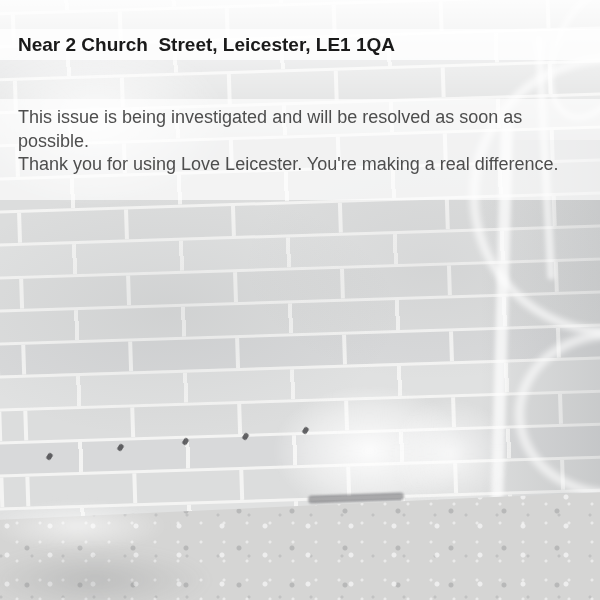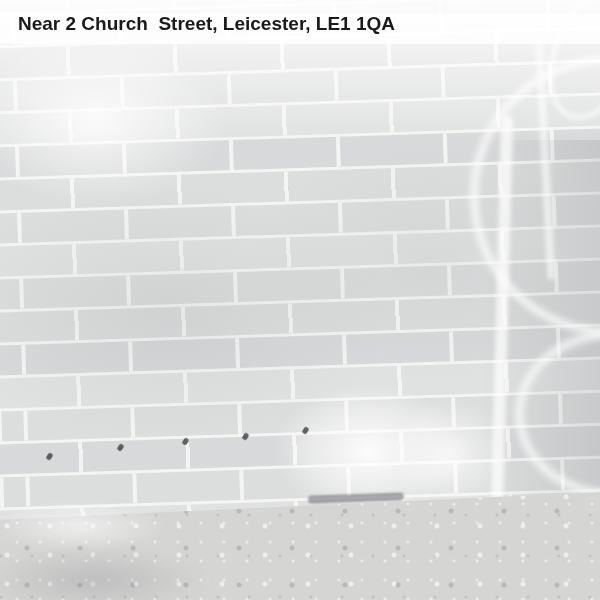--- a/index.html
+++ b/index.html
@@ -62,22 +62,22 @@
       radial-gradient(circle at 31px 23px, rgba(128,130,133,.35) 0 2px, rgba(0,0,0,0) 3px),
       radial-gradient(circle at 21px 16px, rgba(255,255,255,.5) 0 1px, rgba(0,0,0,0) 2px),
       radial-gradient(circle at 5px 27px, rgba(148,150,153,.3) 0 1px, rgba(0,0,0,0) 2px);
     background-size:43px 29px, 53px 37px, 23px 19px, 31px 41px;
   }
   .ground-highlight{position:absolute;left:-12px;top:500px;width:180px;height:52px;
     background:radial-gradient(closest-side, rgba(255,255,255,.6), rgba(255,255,255,0));filter:blur(3px);}
   .ground-shade{position:absolute;left:-20px;bottom:-12px;width:230px;height:64px;
     background:radial-gradient(closest-side, rgba(118,120,122,.25), rgba(0,0,0,0));filter:blur(6px);}
   
-  .title-bar{position:absolute;left:0;right:0;top:13px;height:31px;z-index:5;
-    background:rgba(255,255,255,.78);display:flex;}
+  .title-bar{position:absolute;left:0;right:0;top:29px;height:31px;z-index:5;
+    background:rgba(255,255,255,.78);display:flex;align-items:center;}
   .title-bar .title-text{padding-left:18px;font-weight:bold;font-size:19px;color:#1a1a1a;white-space:pre;}
   .message-box{position:absolute;left:0;right:0;top:99px;z-index:5;box-sizing:border-box;
     background:rgba(255,255,255,.66);padding:7px 38px 6px 18px;min-height:101px;}
   .message-box p{margin:0;font-size:18px;line-height:23.5px;color:#4e4e4e;}
 </style>
 </head>
 <body>
 
 <div class="screen">
 
@@ -121,14 +121,18 @@
     <div class="speck s5"></div>
     <div class="ground"></div>
     <div class="ground-highlight"></div>
     <div class="ground-shade"></div>
   </div>
 
   <div class="title-bar">
     <span class="title-text">Near 2 Church  Street, Leicester, LE1 1QA</span>
   </div>
 
+  <div class="message-box">
+    <p>This issue is being investigated and will be resolved as soon as possible.</p>
+    <p>Thank you for using Love Leicester. You're making a real difference.</p>
+  </div>
 
 </div>
 
 </body></html>

